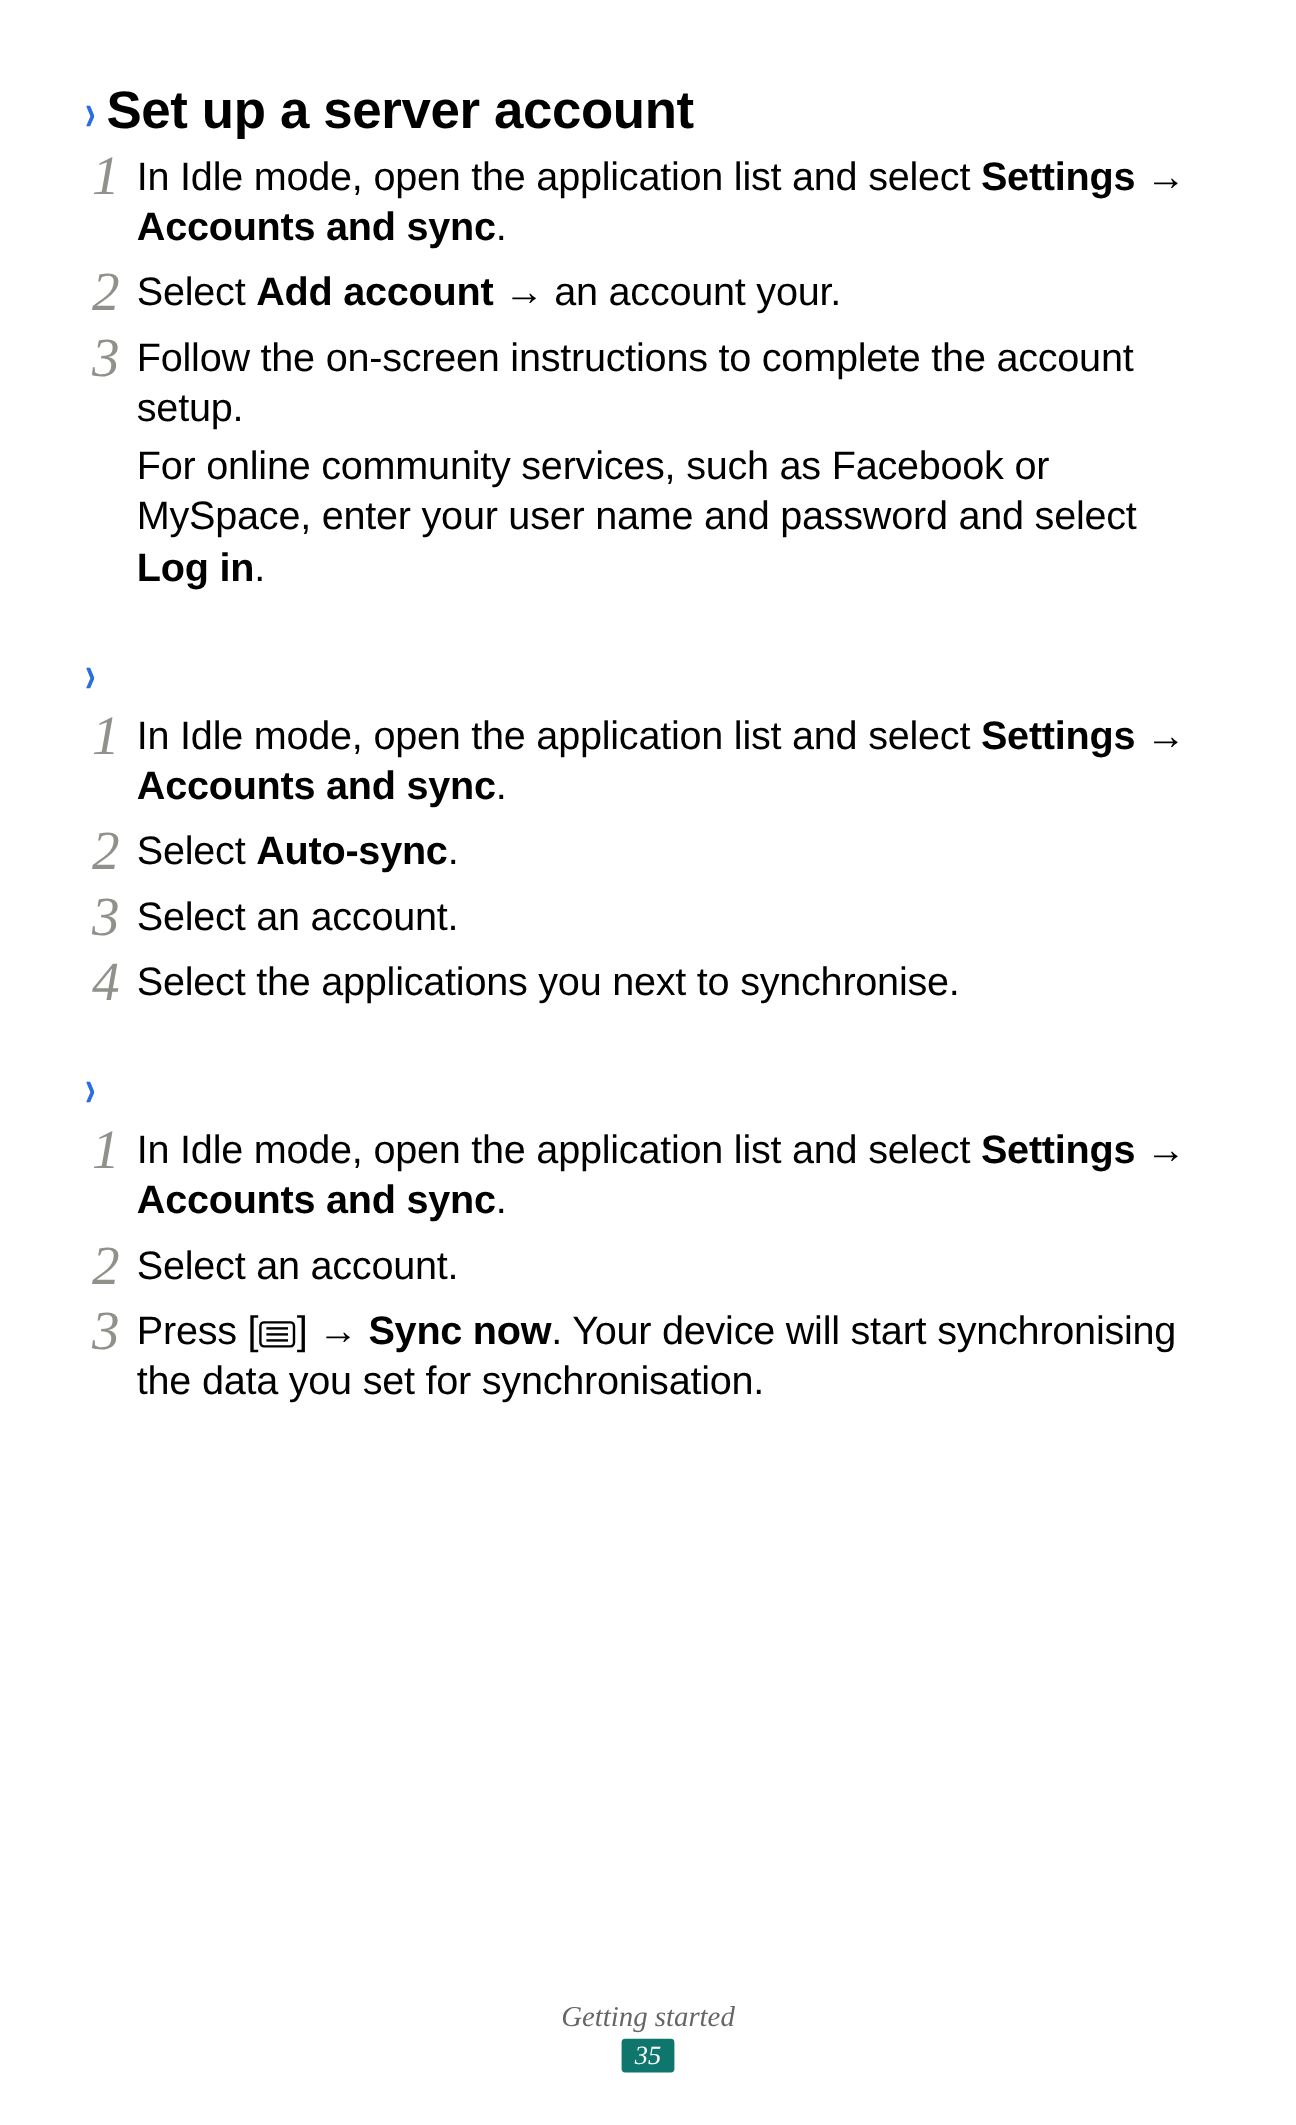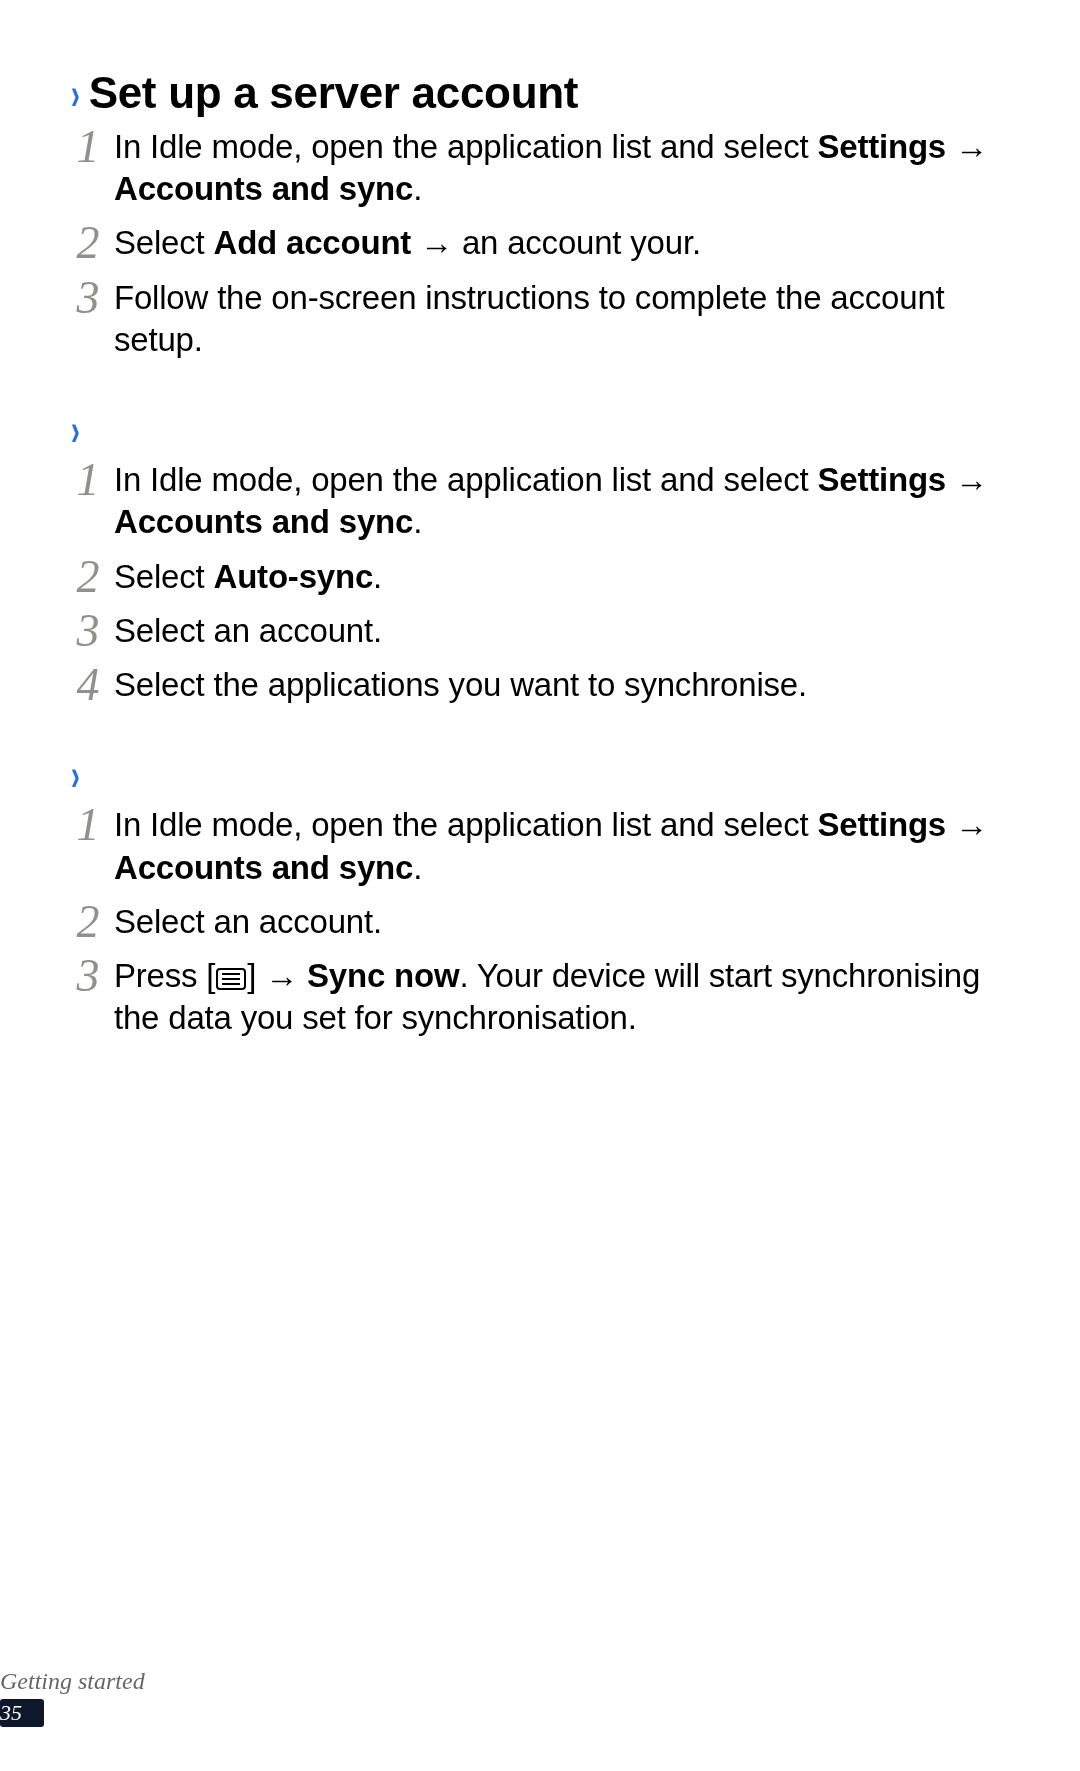--- a/index.html
+++ b/index.html
@@ -78,34 +78,35 @@
     letter-spacing: -0.2px;
   }
   .step-para {
     margin-top: 6px;
   }
   .footer {
     position: absolute;
     left: 0;
     right: 0;
     bottom: 44px;
+    text-align: center;
   }
   .footer-title {
     font-family: "Times New Roman", Georgia, serif;
     font-style: italic;
     font-size: 24px;
     color: #666;
     margin-bottom: 4px;
   }
   .page-badge {
     display: inline-block;
     min-width: 44px;
     padding: 3px 0;
     border-radius: 3px;
-    background: #0f172a;
+    background: #0f766e;
     color: #fff;
     font-family: "Times New Roman", Georgia, serif;
     font-style: italic;
     font-size: 22px;
     line-height: 1;
   }
   .menu-icon {
     display: inline-block;
     border: 2px solid #000;
     border-radius: 4px;
@@ -133,32 +134,32 @@
 
   <div id="sections-root">
       <div class="section">
         <div class="heading">
           <span class="chevron">›</span>
           <span class="heading-text">Set up a server account</span>
         </div>
         <ol class="steps">
           <li><span>In Idle mode, open the application list and select </span><span class="bold">Settings</span><span> → </span><span class="bold">Accounts and sync</span><span>.</span></li>
           <li><span>Select </span><span class="bold">Add account</span><span> → an account your.</span></li>
-          <li><span>Follow the on-screen instructions to complete the account setup.</span></li>
+          <li><span>Follow the on-screen instructions to complete the account setup.</span><div class="step-para"><span>For online community services, such as Facebook or MySpace, enter your user name and password and select </span><span class="bold">Log in</span><span>.</span></div></li>
         </ol>
       </div>
       <div class="section">
         <div class="heading">
           <span class="chevron">›</span>
         </div>
         <ol class="steps">
           <li><span>In Idle mode, open the application list and select </span><span class="bold">Settings</span><span> → </span><span class="bold">Accounts and sync</span><span>.</span></li>
           <li><span>Select </span><span class="bold">Auto-sync</span><span>.</span></li>
           <li><span>Select an account.</span></li>
-          <li><span>Select the applications you want to synchronise.</span></li>
+          <li><span>Select the applications you next to synchronise.</span></li>
         </ol>
       </div>
       <div class="section">
         <div class="heading">
           <span class="chevron">›</span>
         </div>
         <ol class="steps">
           <li><span>In Idle mode, open the application list and select </span><span class="bold">Settings</span><span> → </span><span class="bold">Accounts and sync</span><span>.</span></li>
           <li><span>Select an account.</span></li>
           <li><span>Press [</span><span class="menu-icon"></span><span>] → </span><span class="bold">Sync now</span><span>. Your device will start synchronising the data you set for synchronisation.</span></li>

